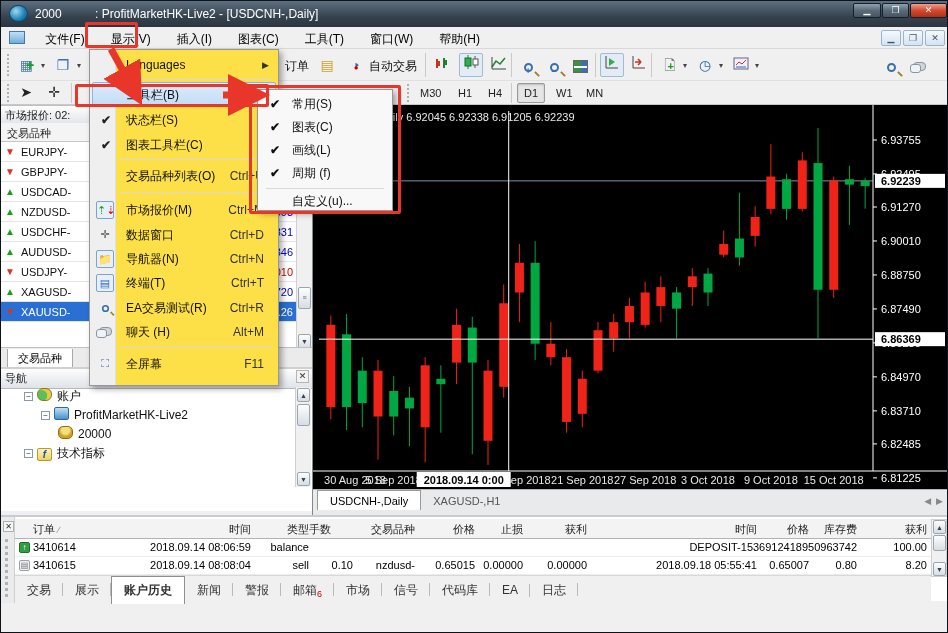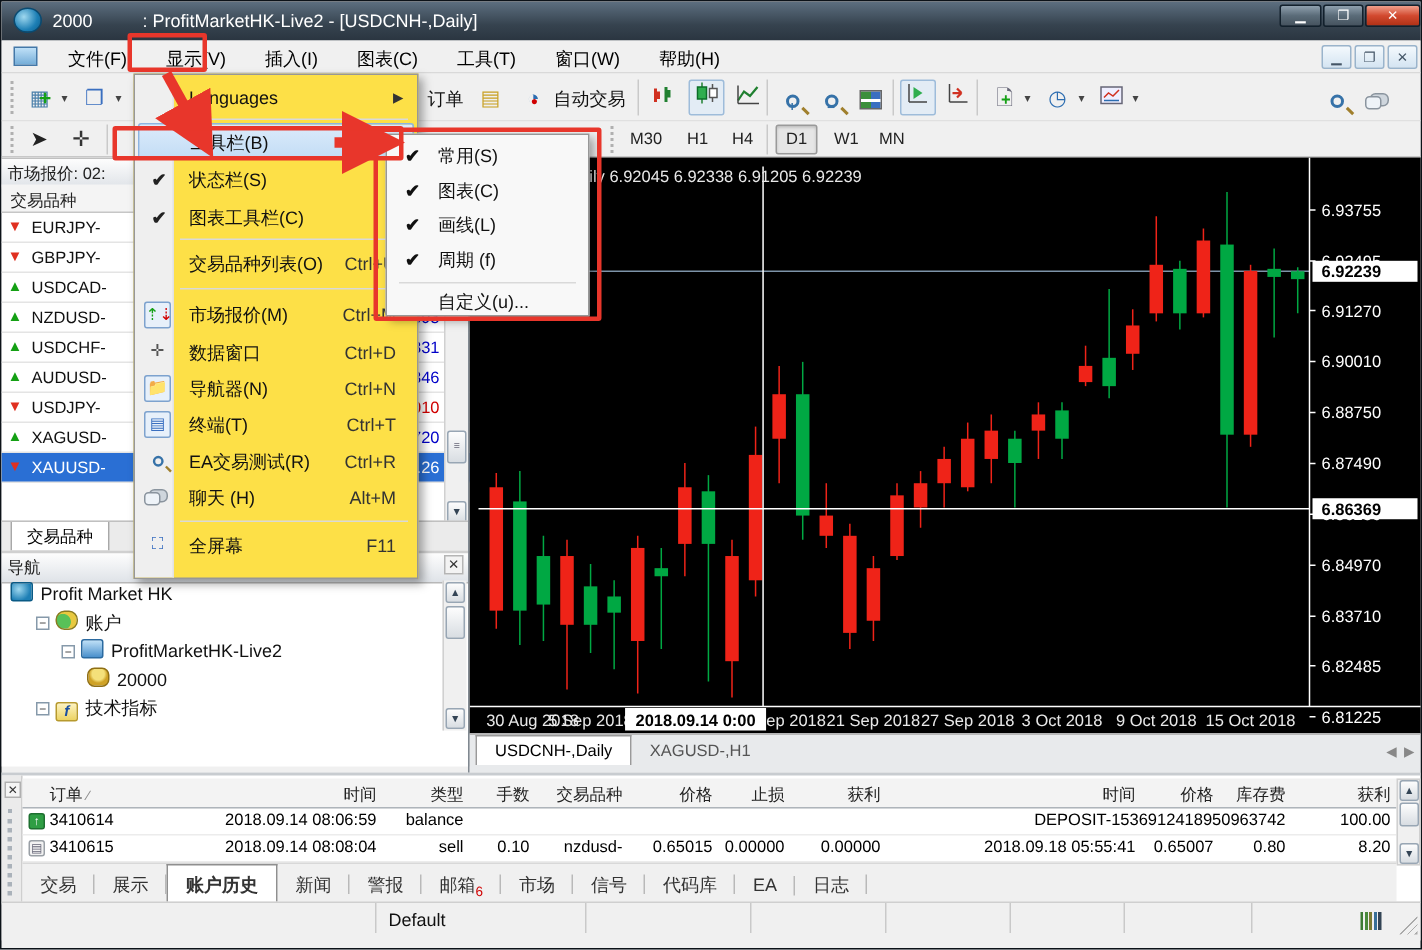--- a/index.html
+++ b/index.html
@@ -269,21 +269,20 @@
     </div>
     <div id="mw-tabbar">
       <span class="ltab">交易品种</span>
     </div>
   </div>
 
   <div id="navigator">
     <div class="panel-title">导航</div>
     <div id="nav-close">✕</div>
     <div id="nav-tree">
-        <div class="trow" style="padding-left: 4px;"><span class="tico app"></span><span>Profit Market HK</span></div>
         <div class="trow" style="padding-left: 21px;"><span class="texp">−</span><span class="tico accounts"></span><span>账户</span></div>
         <div class="trow" style="padding-left: 38px;"><span class="texp">−</span><span class="tico server"></span><span>ProfitMarketHK-Live2</span></div>
         <div class="trow" style="padding-left: 55px;"><span class="tico user"></span><span>20000</span></div>
         <div class="trow" style="padding-left: 21px;"><span class="texp">−</span><span class="tico indic">f</span><span>技术指标</span></div>
       </div>
     <div id="nav-scroll">
       <div class="sbtn" style="top:1px">▲</div>
       <div class="sbtn" style="top:17px;height:22px"></div>
       <div class="sbtn" style="bottom:1px">▼</div>
     </div>
@@ -411,21 +410,21 @@
 
   <div id="terminal">
     <div id="term-strip">
       <div id="term-close">✕</div>
       <div id="term-grip"></div>
     </div>
     <div id="term-head">
         <span class="th" style="left: 18px; width: 92px; text-align: left;">订单 <span style="color:#888;font-size:9px">∕</span></span>
         <span class="th" style="left: 110px; width: 126px; text-align: right;">时间</span>
         <span class="th" style="left: 236px; width: 58px; text-align: right;">类型</span>
-        <span class="th" style="left: 294px; width: 44px; text-align: right;">手数</span>
+        <span class="th" style="left: 294px; width: 44px; ">手数</span>
         <span class="th" style="left: 338px; width: 62px; text-align: right;">交易品种</span>
         <span class="th" style="left: 400px; width: 60px; text-align: right;">价格</span>
         <span class="th" style="left: 460px; width: 48px; text-align: right;">止损</span>
         <span class="th" style="left: 508px; width: 64px; text-align: right;">获利</span>
         <span class="th" style="left: 574px; width: 168px; text-align: right;">时间</span>
         <span class="th" style="left: 742px; width: 52px; text-align: right;">价格</span>
         <span class="th" style="left: 794px; width: 48px; text-align: right;">库存费</span>
         <span class="th" style="left: 842px; width: 70px; text-align: right;">获利</span>
       </div>
     <div id="term-rows">
@@ -454,32 +453,20 @@
         </div>
       </div>
     <div id="term-scroll">
       <div class="sbtn" style="top:0px">▲</div>
       <div class="sbtn" style="top:15px;height:16px"></div>
       <div class="sbtn" style="bottom:0px">▼</div>
     </div>
     <div id="term-tabs"><span class="ttab">交易<span class="tsep"></span></span><span class="ttab">展示<span class="tsep"></span></span><span class="ttab active">账户历史</span><span class="ttab">新闻<span class="tsep"></span></span><span class="ttab">警报<span class="tsep"></span></span><span class="ttab">邮箱<span class="badge">6</span><span class="tsep"></span></span><span class="ttab">市场<span class="tsep"></span></span><span class="ttab">信号<span class="tsep"></span></span><span class="ttab">代码库<span class="tsep"></span></span><span class="ttab">EA<span class="tsep"></span></span><span class="ttab">日志<span class="tsep"></span></span></div>
   </div>
 
-  <div id="statusbar">
-    <div class="scell" style="left:0;width:250px;border-left:none"></div>
-    <div class="scell" style="left:250px;width:140px">Default</div>
-    <div class="scell" style="left:390px;width:110px"></div>
-    <div class="scell" style="left:500px;width:90px"></div>
-    <div class="scell" style="left:590px;width:83px"></div>
-    <div class="scell" style="left:673px;width:76px"></div>
-    <div class="scell" style="left:749px;width:85px"></div>
-    <div class="scell" style="left:834px;width:60px;border-right:none"></div>
-    <div id="conn-icon"></div>
-    <div id="resize-grip"></div>
-  </div>
 
   <div id="view-menu">
       <div class="gutter"></div>
       <div class="vmi" style="top: 3px;">
         <span class="lab">Languages</span>
         <span class="subarrow">▶</span>
       </div>
       <div class="vsep" style="top: 29px;"></div>
       <div class="vmi hl" style="top: 32px;">
         <span class="lab">工具栏(B)</span>

